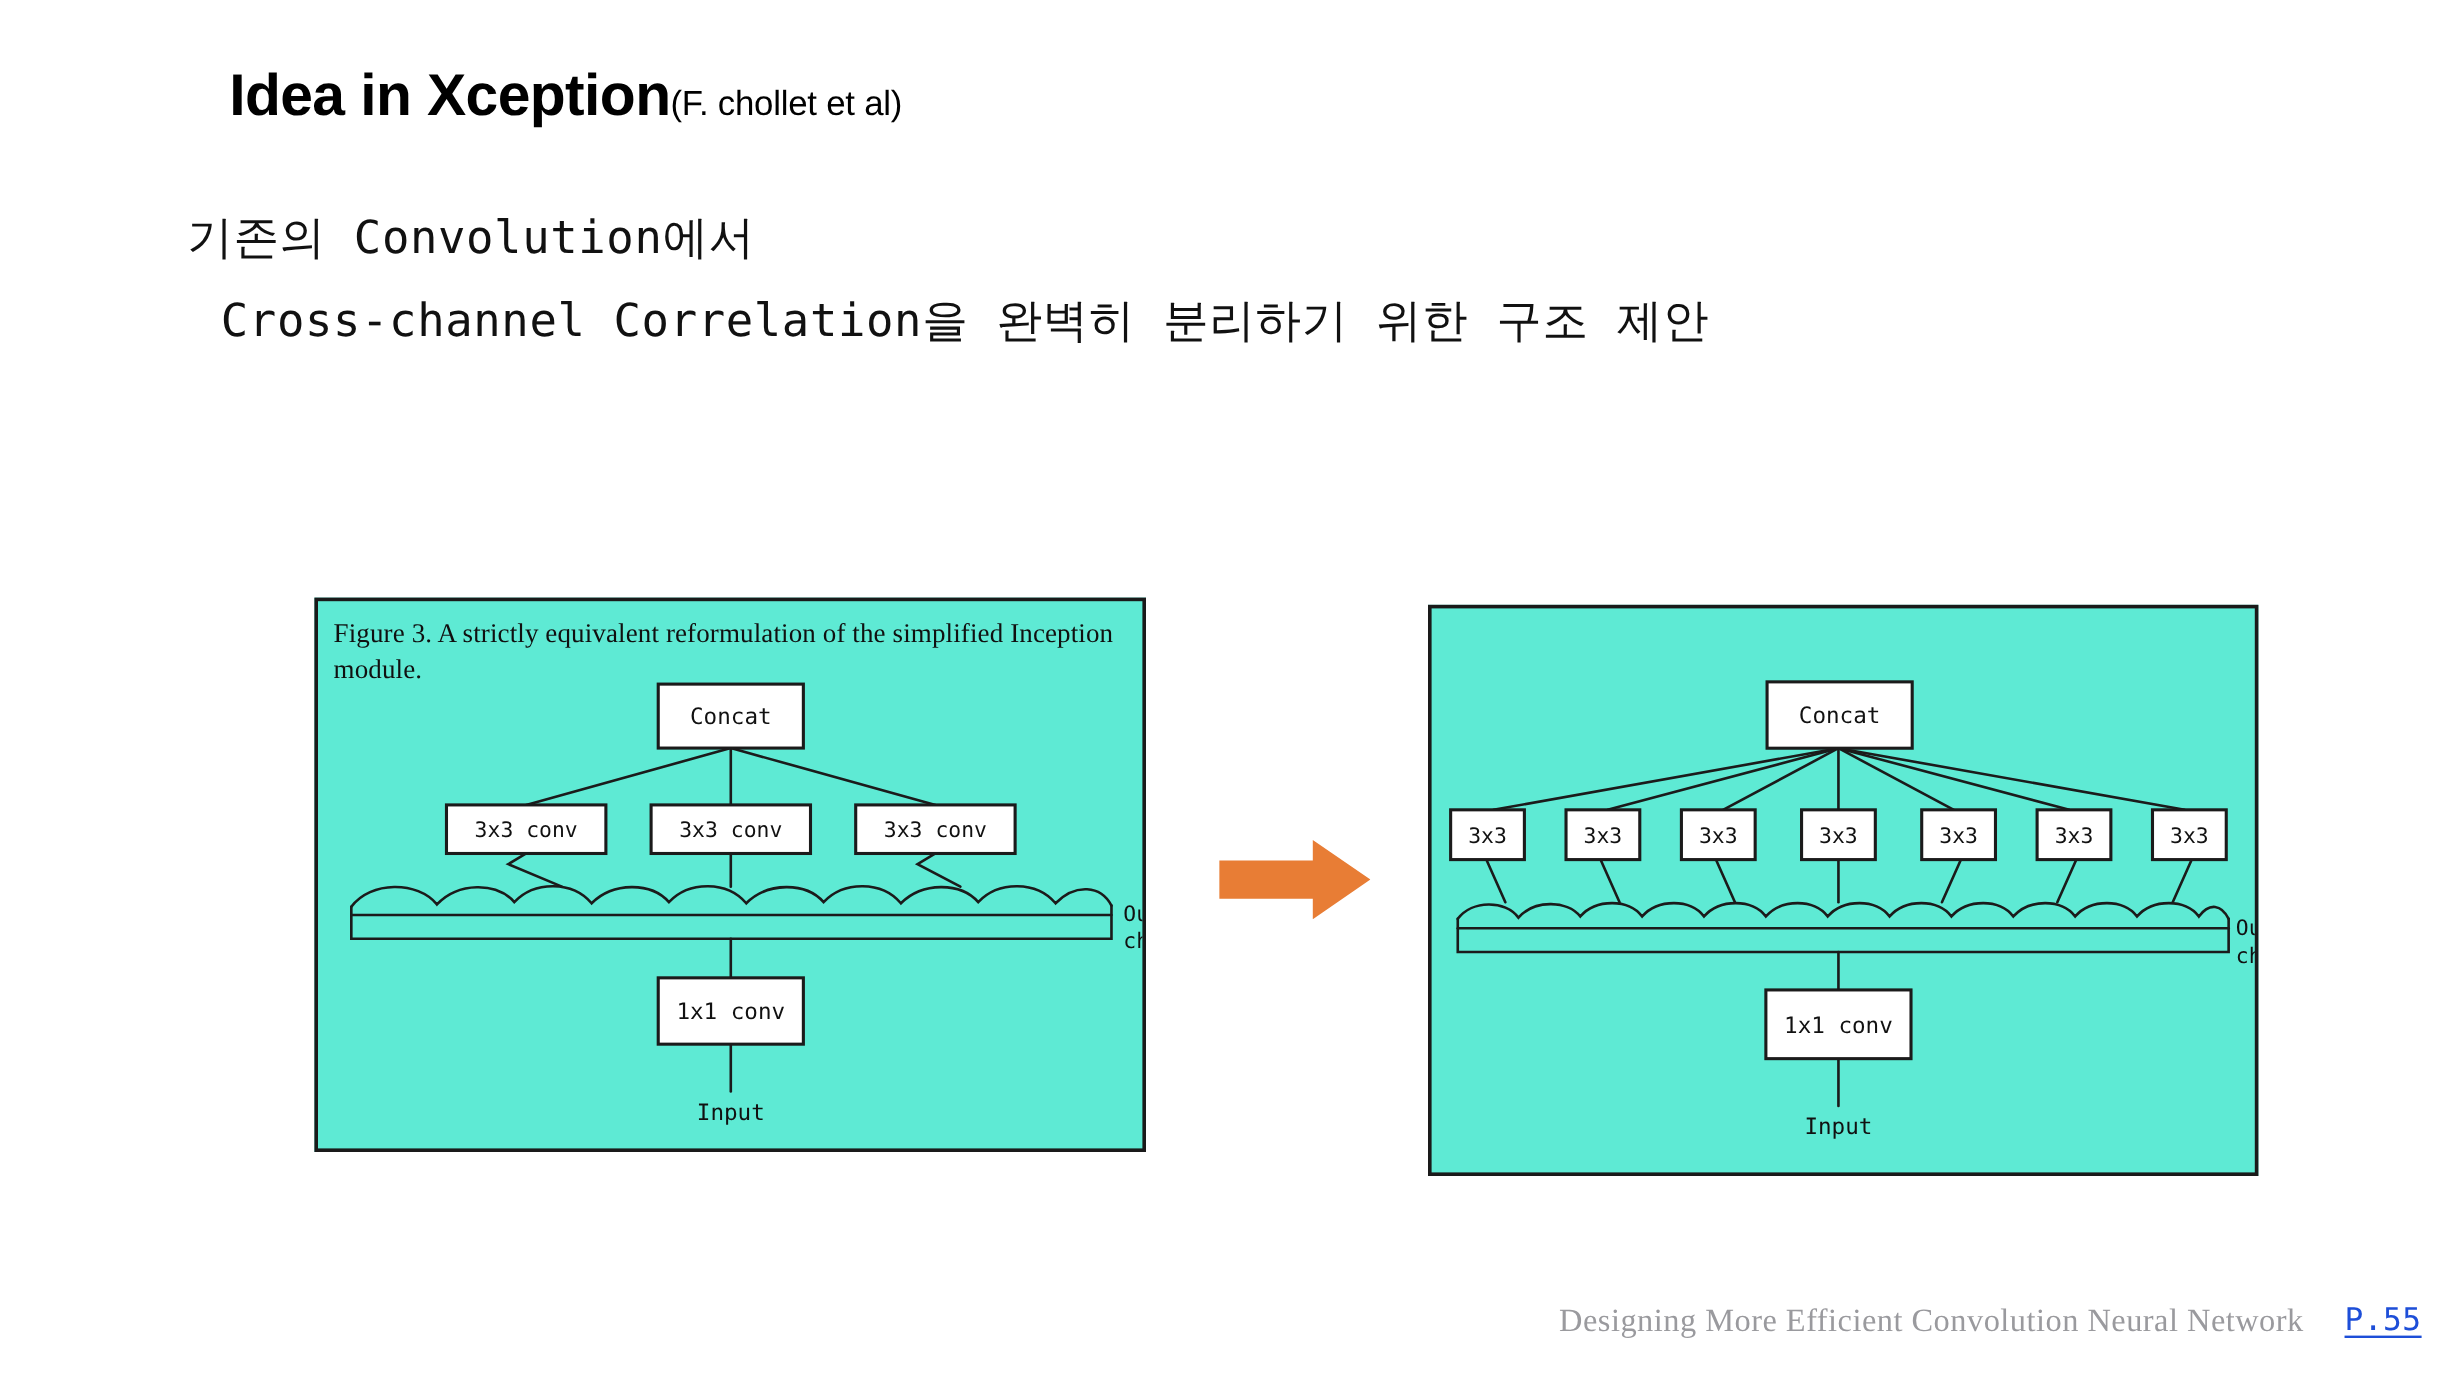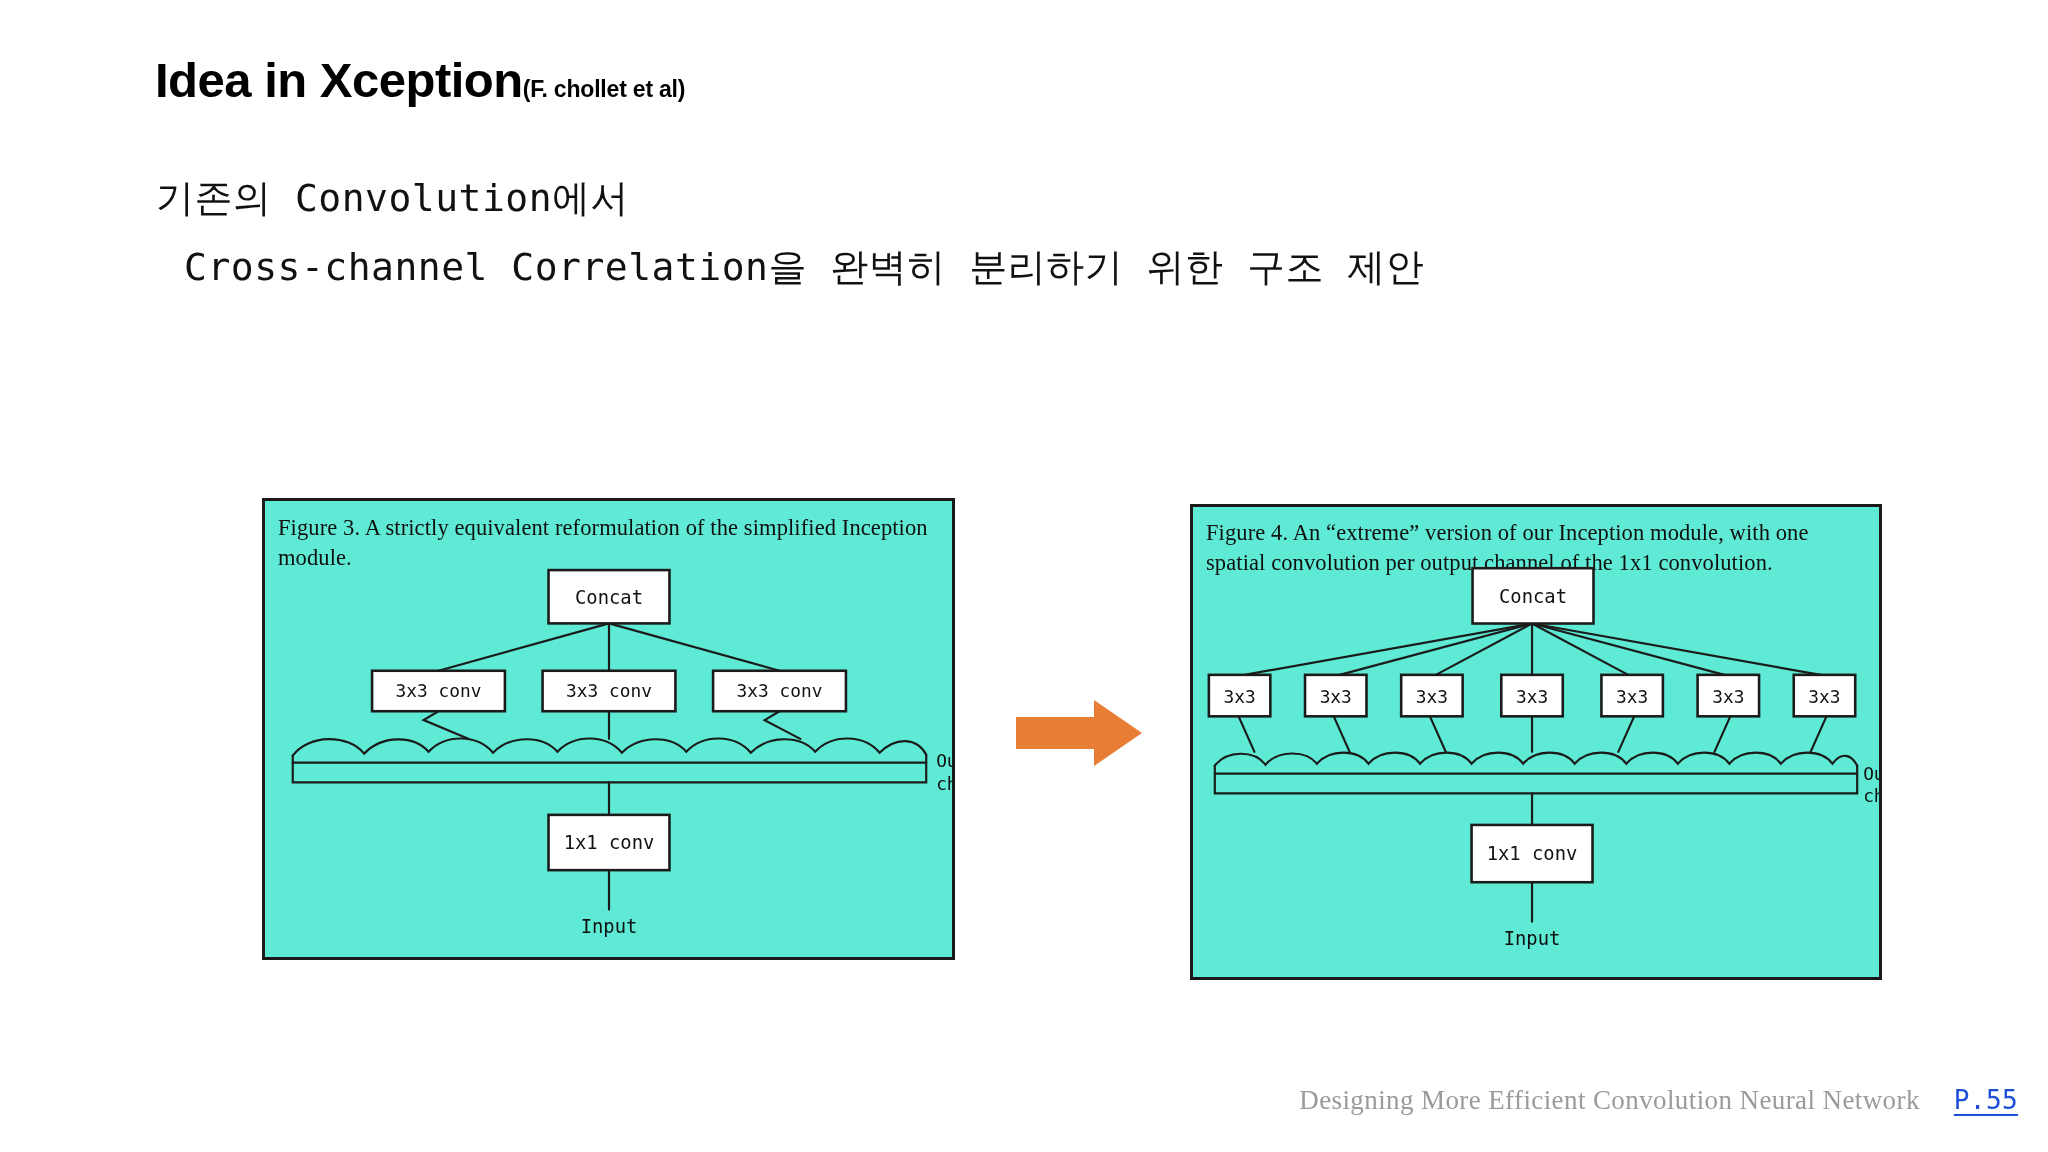--- a/index.html
+++ b/index.html
@@ -22,25 +22,26 @@
     left: 155px;
     top: 52px;
     white-space: nowrap;
     color: #000000;
   }
   #slide-title .main {
     font-family: "Liberation Sans", sans-serif;
     font-weight: bold;
     font-size: 49px;
     letter-spacing: -0.5px;
+    margin-left: 36px;
   }
   #slide-title .sub {
     font-family: "Liberation Sans", sans-serif;
-    font-weight: bold;
-    font-size: 23px;
+    font-weight: normal;
+    font-size: 29px;
     letter-spacing: -0.2px;
   }
 
   
   .body-line {
     position: absolute;
     left: 156px;
     color: #111111;
     font-family: "DejaVu Sans Mono", "Liberation Mono", monospace;
     font-size: 38px;
@@ -181,21 +182,20 @@
 
     <text x="347" y="438" text-anchor="middle" font-family="DejaVu Sans Mono, Liberation Mono, monospace" font-size="19" fill="#111111">Input</text>
   </svg>
 </div>
 
 <svg id="transition-arrow" viewBox="0 0 126 66">
   <polygon points="0,17 78,17 78,0 126,33 78,66 78,49 0,49" fill="#E87D35"></polygon>
 </svg>
 
 <div class="figure-frame" id="figure-right">
-  <div class="fig-caption" id="caption-right">Figure 4. An “extreme” version of our Inception module, with one spatial convolution per output channel of the 1x1 convolution.</div>
 
   <svg class="fig-diagram" id="diagram-right" viewBox="0 0 692 476" preserveAspectRatio="none">
     <g fill="none" stroke="#1b1b1b" stroke-width="2.2" stroke-linecap="round">
 
       <path d="M 342 118 L 52 170"></path>
       <path d="M 342 118 L 148 170"></path>
       <path d="M 342 118 L 245 170"></path>
       <path d="M 342 118 L 342 170"></path>
       <path d="M 342 118 L 439 170"></path>
       <path d="M 342 118 L 536 170"></path>

